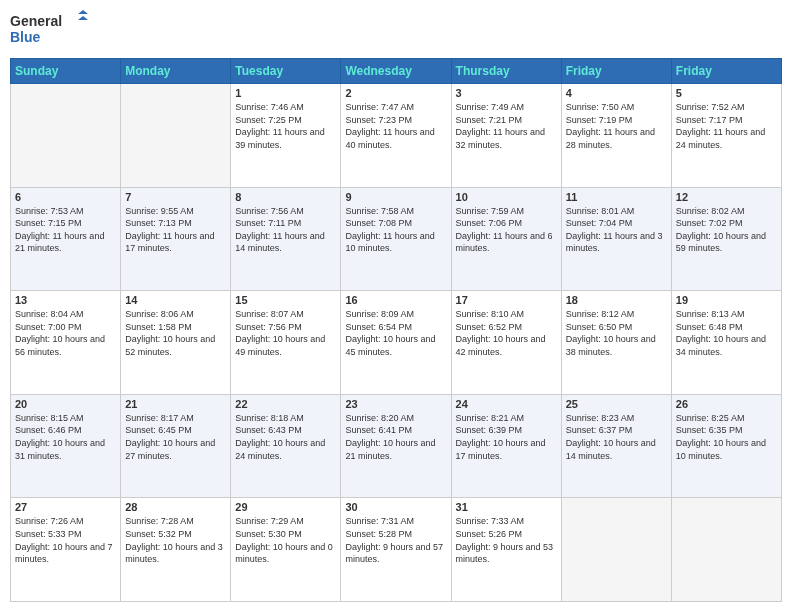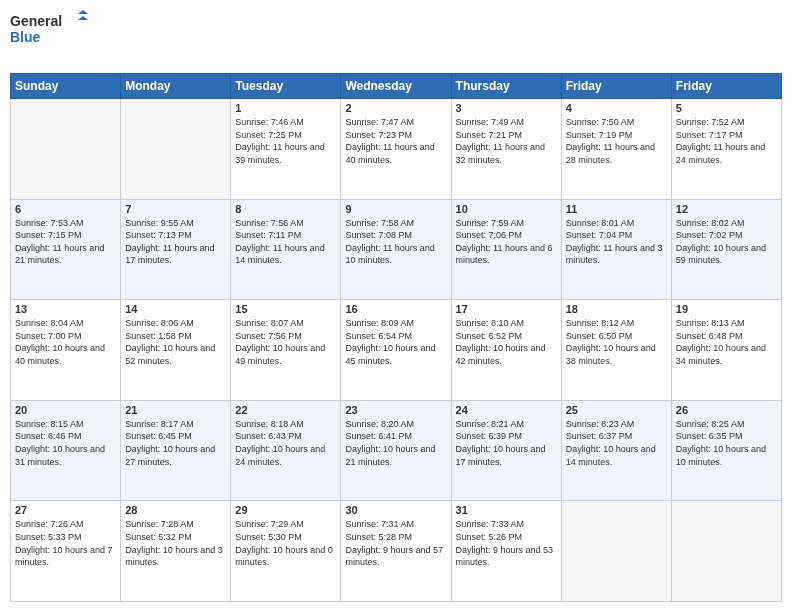--- a/index.html
+++ b/index.html
@@ -15,21 +15,21 @@
       height: 612px;
       background: #fff;
       padding: 10px;
       display: flex;
       flex-direction: column;
     }
     .header {
       display: flex;
       justify-content: space-between;
       align-items: flex-start;
-      margin-bottom: 23px;
+      margin-bottom: 8px;
     }
     .logo {
       display: flex;
       align-items: center;
       gap: 4px;
     }
     .title-block {
       text-align: right;
     }
     .month-title {
@@ -43,21 +43,21 @@
     }
     .calendar {
       flex: 1;
       border: 1px solid #ccc;
       border-collapse: collapse;
       width: 100%;
       table-layout: fixed;
     }
     .calendar th {
       background: #2e6db4;
-      color: #ffffff;
+      color: #5eead4;
       font-size: 12px;
       font-weight: bold;
       padding: 5px 4px;
       border: 1px solid #2060a0;
       text-align: left;
     }
     .calendar td {
       border: 1px solid #ccc;
       vertical-align: top;
       padding: 3px 4px;
@@ -222,21 +222,21 @@
           <span>Daylight: 10 hours and 59 minutes.</span>
         </div>
       </td>
         </tr>
         <tr class="row-odd">
           <td>
         <span class="day-number">13</span>
         <div class="day-info">
           <span>Sunrise: 8:04 AM</span><br>
           <span>Sunset: 7:00 PM</span><br>
-          <span>Daylight: 10 hours and 40 minutes.</span>
+          <span>Daylight: 10 hours and 56 minutes.</span>
         </div>
       </td>
           <td>
         <span class="day-number">14</span>
         <div class="day-info">
           <span>Sunrise: 8:06 AM</span><br>
           <span>Sunset: 1:58 PM</span><br>
           <span>Daylight: 10 hours and 52 minutes.</span>
         </div>
       </td>

